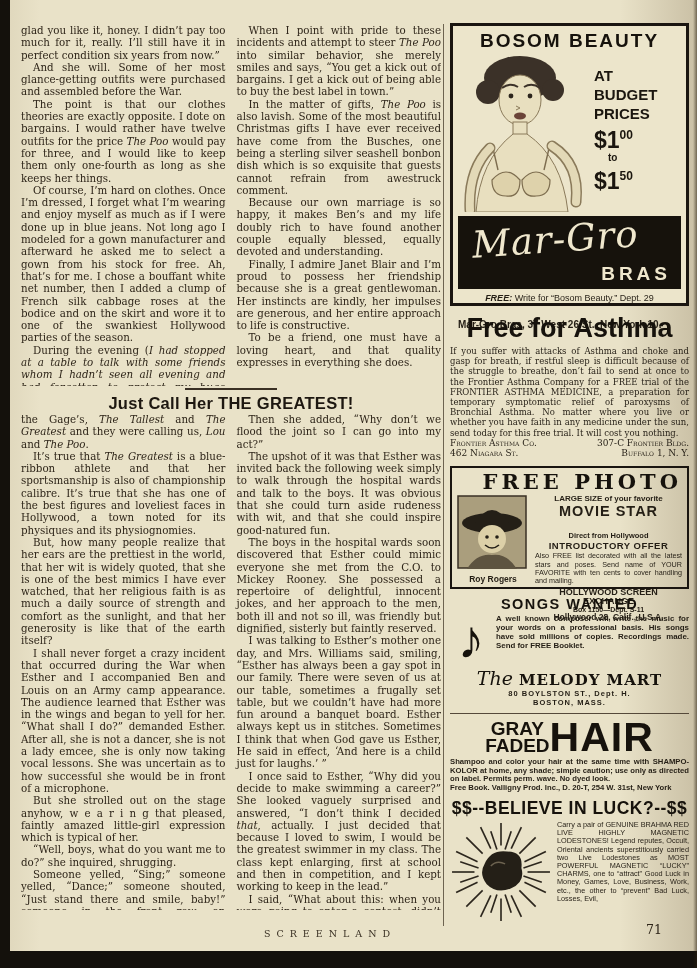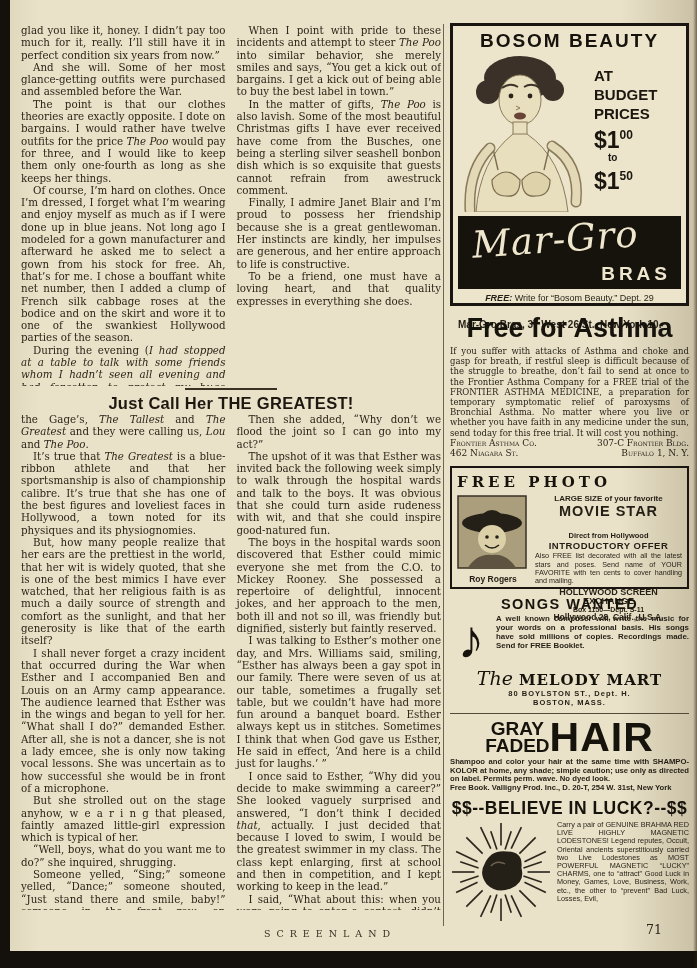--- a/index.html
+++ b/index.html
@@ -49,21 +49,21 @@
   .bb-free{font-size:9px;text-align:center;margin-top:4px;}
   .bb-free b{font-style:italic;}
   .bb-addr{font-size:10px;font-weight:bold;text-align:left;margin-top:16px;}
 
   .ad-asthma{margin-top:7px;}
   .as-title{font-weight:bold;font-size:27px;text-align:center;color:#16120c;line-height:30px;}
   .as-body{font-family:"DejaVu Serif", serif;font-size:8.5px;line-height:10.2px;text-align:justify;margin-top:3px;}
   .as-firm{font-family:"DejaVu Serif", serif;font-variant:small-caps;font-size:9px;display:flex;justify-content:space-between;}
 
   .ad-photo{border:2px solid #1a1510;margin-top:8px;padding:3px 5px;height:123px;box-sizing:border-box;}
-  .ph-title{font-family:"DejaVu Serif", serif;font-weight:bold;font-size:15px;letter-spacing:4px;text-align:left;color:#16120c;line-height:22px;}
+  .ph-title{font-family:"DejaVu Serif", serif;font-weight:bold;font-size:21px;letter-spacing:4px;text-align:right;color:#16120c;line-height:22px;}
   .ph-row{display:flex;gap:6px;margin-top:2px;}
   .ph-photo{width:72px;}
   .ph-cap{font-size:8.5px;font-weight:bold;text-align:center;margin-top:1px;}
   .ph-text{flex:1;text-align:center;line-height:1;}
   .ph-l1{font-size:8px;font-weight:bold;}
   .ph-l2{font-size:14.5px;font-weight:bold;letter-spacing:1px;margin-top:1px;}
   .ph-l3{font-size:7.5px;font-weight:bold;margin-top:14px;}
   .ph-l4{font-size:9.5px;font-weight:bold;letter-spacing:.5px;margin-top:1px;}
   .ph-body{font-size:7.2px;line-height:8.3px;text-align:justify;margin-top:2px;}
   .ph-firm{font-size:9px;font-weight:bold;margin-top:2px;}
@@ -108,20 +108,21 @@
       <div class="col">
           <p class="flush">glad you like it, honey. I didn’t pay too much for it, really. I’ll still have it in perfect condition six years from now.”</p>
           <p>And she will. Some of her most glance-getting outfits were purchased and assembled before the War.</p>
           <p>The point is that our clothes theories are exactly opposite. I dote on bargains. I would rather have twelve outfits for the price <i>The Poo</i> would pay for three, and I would like to keep them only one-fourth as long as she keeps her things.</p>
           <p>Of course, I’m hard on clothes. Once I’m dressed, I forget what I’m wearing and enjoy myself as much as if I were done up in blue jeans. Not long ago I modeled for a gown manufacturer and afterward he asked me to select a gown from his stock for free. Ah, that’s for me. I chose a bouffant white net number, then I added a clump of French silk cabbage roses at the bodice and on the skirt and wore it to one of the swankiest Hollywood parties of the season.</p>
           <p>During the evening (<i>I had stopped at a table to talk with some friends whom I hadn’t seen all evening and had forgotten to protect my huge skirt</i>), someone stepped on the lower flounce and tore it. If I had paid a  price for that gown I would have been heartsick; as it</p>
         </div>
       <div class="col">
           <p>When I point with pride to these incidents and attempt to steer <i>The Poo</i> into similar behavior, she merely smiles and says, “You get a kick out of bargains. I get a kick out of being able to buy the best label in town.”</p>
           <p>In the matter of gifts, <i>The Poo</i> is also lavish. Some of the most beautiful Christmas gifts I have ever received have come from the Busches, one being a sterling silver seashell bonbon dish which is so exquisite that guests cannot refrain from awestruck comment.</p>
+          <p>Because our own marriage is so happy, it makes Ben’s and my life doubly rich to have found another couple equally blessed, equally devoted and understanding.</p>
           <p>Finally, I admire Janet Blair and I’m proud to possess her friendship because she is a great gentlewoman. Her instincts are kindly, her impulses are generous, and her entire approach to life is constructive.</p>
           <p>To be a friend, one must have a loving heart, and that quality  expresses in everything she does.</p>
         </div>
     </div>
 
     <div class="mini-rule"></div>
     <div class="headline">Just Call Her THE GREATEST!</div>
 
     <div class="two-col cols-bottom">
       <div class="col">

